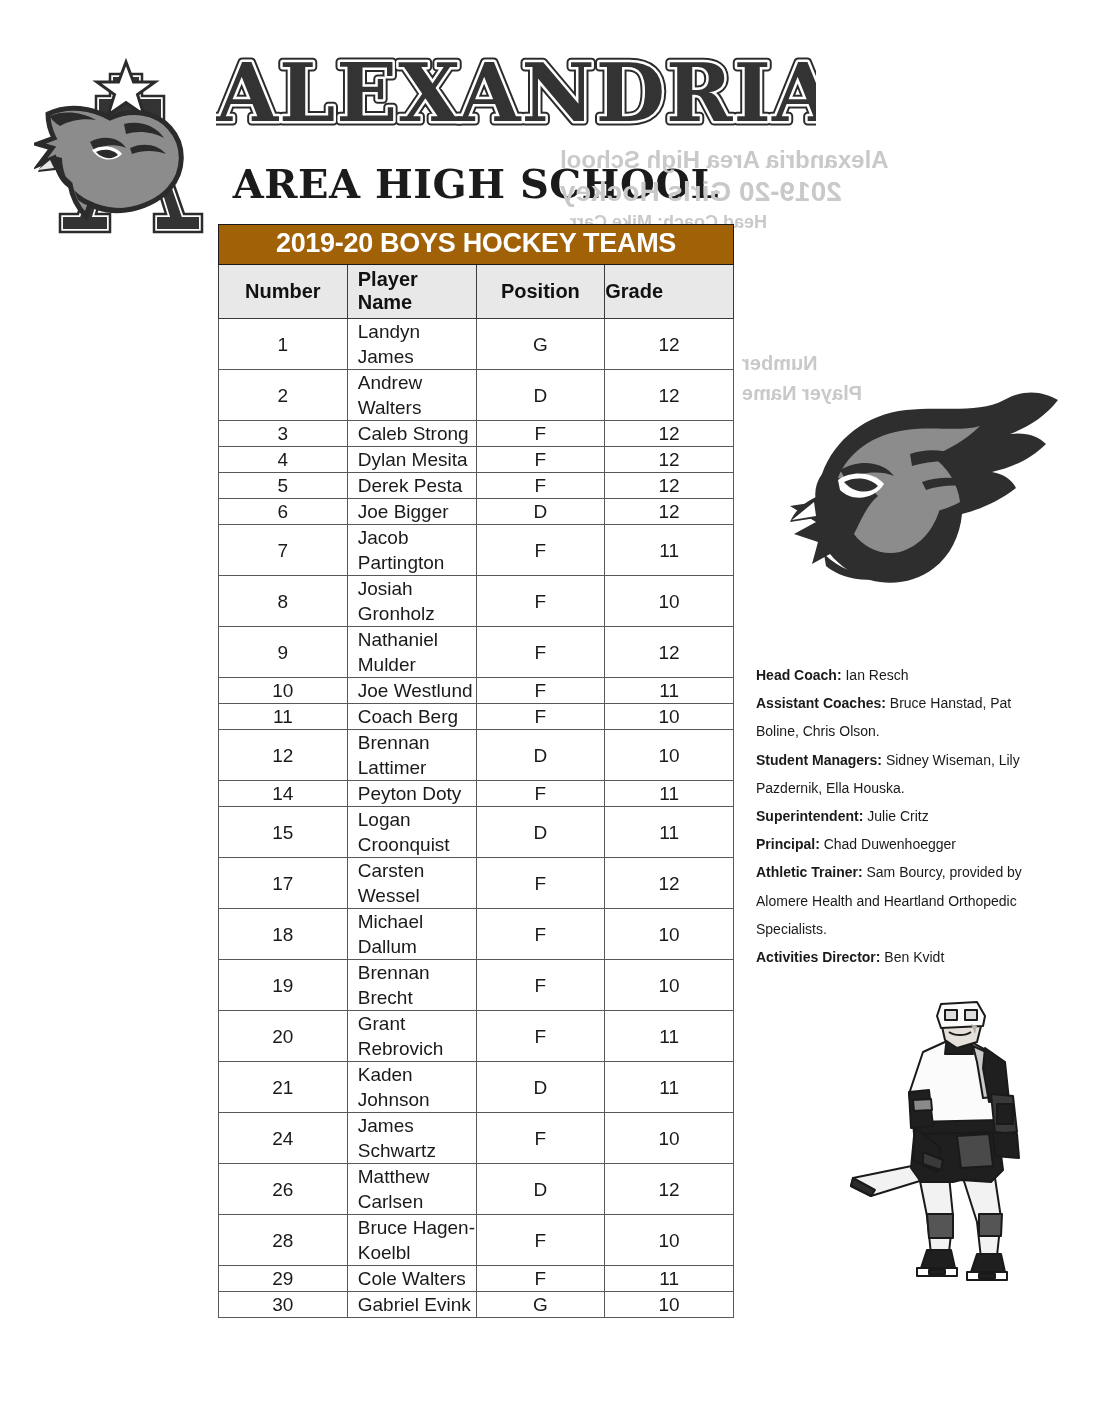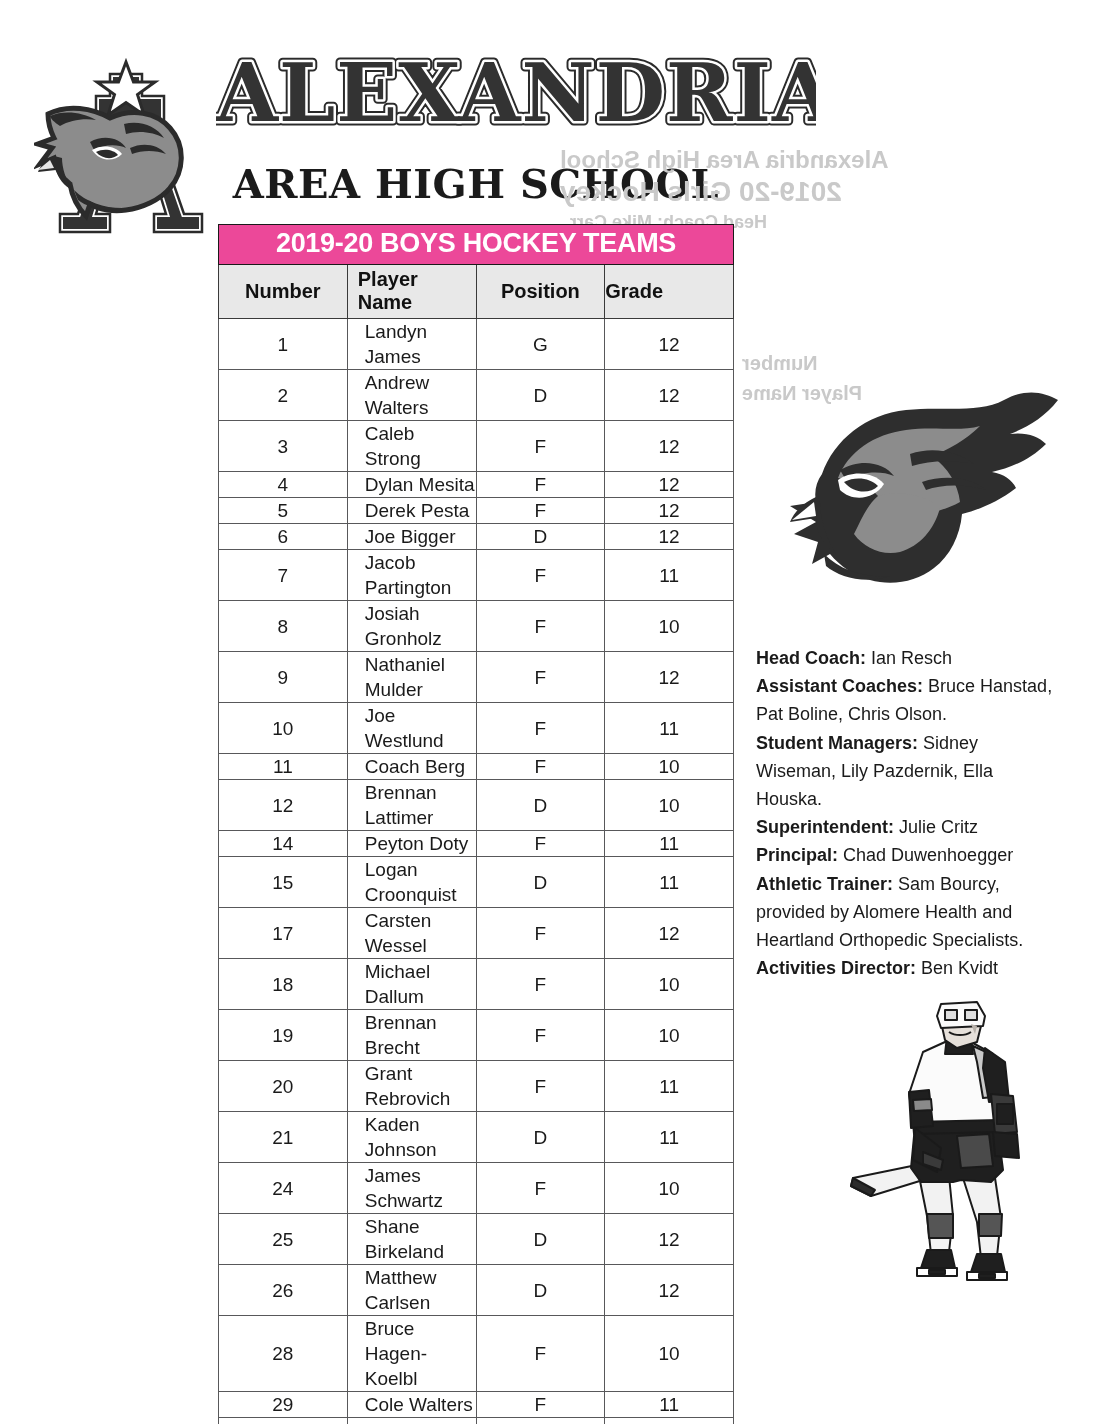--- a/index.html
+++ b/index.html
@@ -61,21 +61,21 @@
   
   #roster-table {
     position: absolute;
     left: 218px;
     top: 224px;
     width: 516px;
     border-collapse: collapse;
     table-layout: fixed;
   }
   #roster-table .banner-cell {
-    background: #ec4899;
+    background: #a16207;
     color: #ffffff;
     font-size: 27px;
     font-weight: bold;
     text-align: center;
     letter-spacing: -0.3px;
     padding: 3px 0 5px 0;
     border: 1px solid #1a1a1a;
     font-family: "Liberation Sans", sans-serif;
   }
   #roster-table thead th.col-head {
@@ -92,38 +92,38 @@
   #roster-table thead th.h-grade { text-align: left; }
 
   #roster-table td {
     border: 1px solid #58585a;
     font-size: 19px;
     height: 25px;
     padding: 0;
     line-height: 25px;
   }
   #roster-table td.c-num   { text-align: center; width: 112px; }
-  #roster-table td.c-name  { text-align: left; padding-left: 17px; width: 208px; }
+  #roster-table td.c-name  { text-align: left; padding-left: 10px; width: 208px; }
   #roster-table td.c-pos   { text-align: center; width: 107px; }
   #roster-table td.c-grade { text-align: center; width: 89px; }
 
   
   #cardinal-head {
     position: absolute;
     left: 782px;
     top: 378px;
     width: 290px;
     height: 222px;
   }
   #staff-block {
     position: absolute;
     left: 756px;
-    top: 644px;
+    top: 661px;
     width: 300px;
-    font-size: 18px;
+    font-size: 14px;
     line-height: 28.2px;
     color: #1a1a1a;
   }
   #staff-block .lbl { font-weight: bold; }
   #staff-block .val { font-weight: normal; }
 
   #hockey-player {
     position: absolute;
     left: 845px;
     top: 1000px;
@@ -321,26 +321,20 @@
         <td class="c-pos">D</td>
         <td class="c-grade">11</td>
       </tr>
       <tr>
         <td class="c-num">24</td>
         <td class="c-name">James Schwartz</td>
         <td class="c-pos">F</td>
         <td class="c-grade">10</td>
       </tr>
       <tr>
-        <td class="c-num">25</td>
-        <td class="c-name">Shane Birkeland</td>
-        <td class="c-pos">D</td>
-        <td class="c-grade">12</td>
-      </tr>
-      <tr>
         <td class="c-num">26</td>
         <td class="c-name">Matthew Carlsen</td>
         <td class="c-pos">D</td>
         <td class="c-grade">12</td>
       </tr>
       <tr>
         <td class="c-num">28</td>
         <td class="c-name">Bruce Hagen-Koelbl</td>
         <td class="c-pos">F</td>
         <td class="c-grade">10</td>

